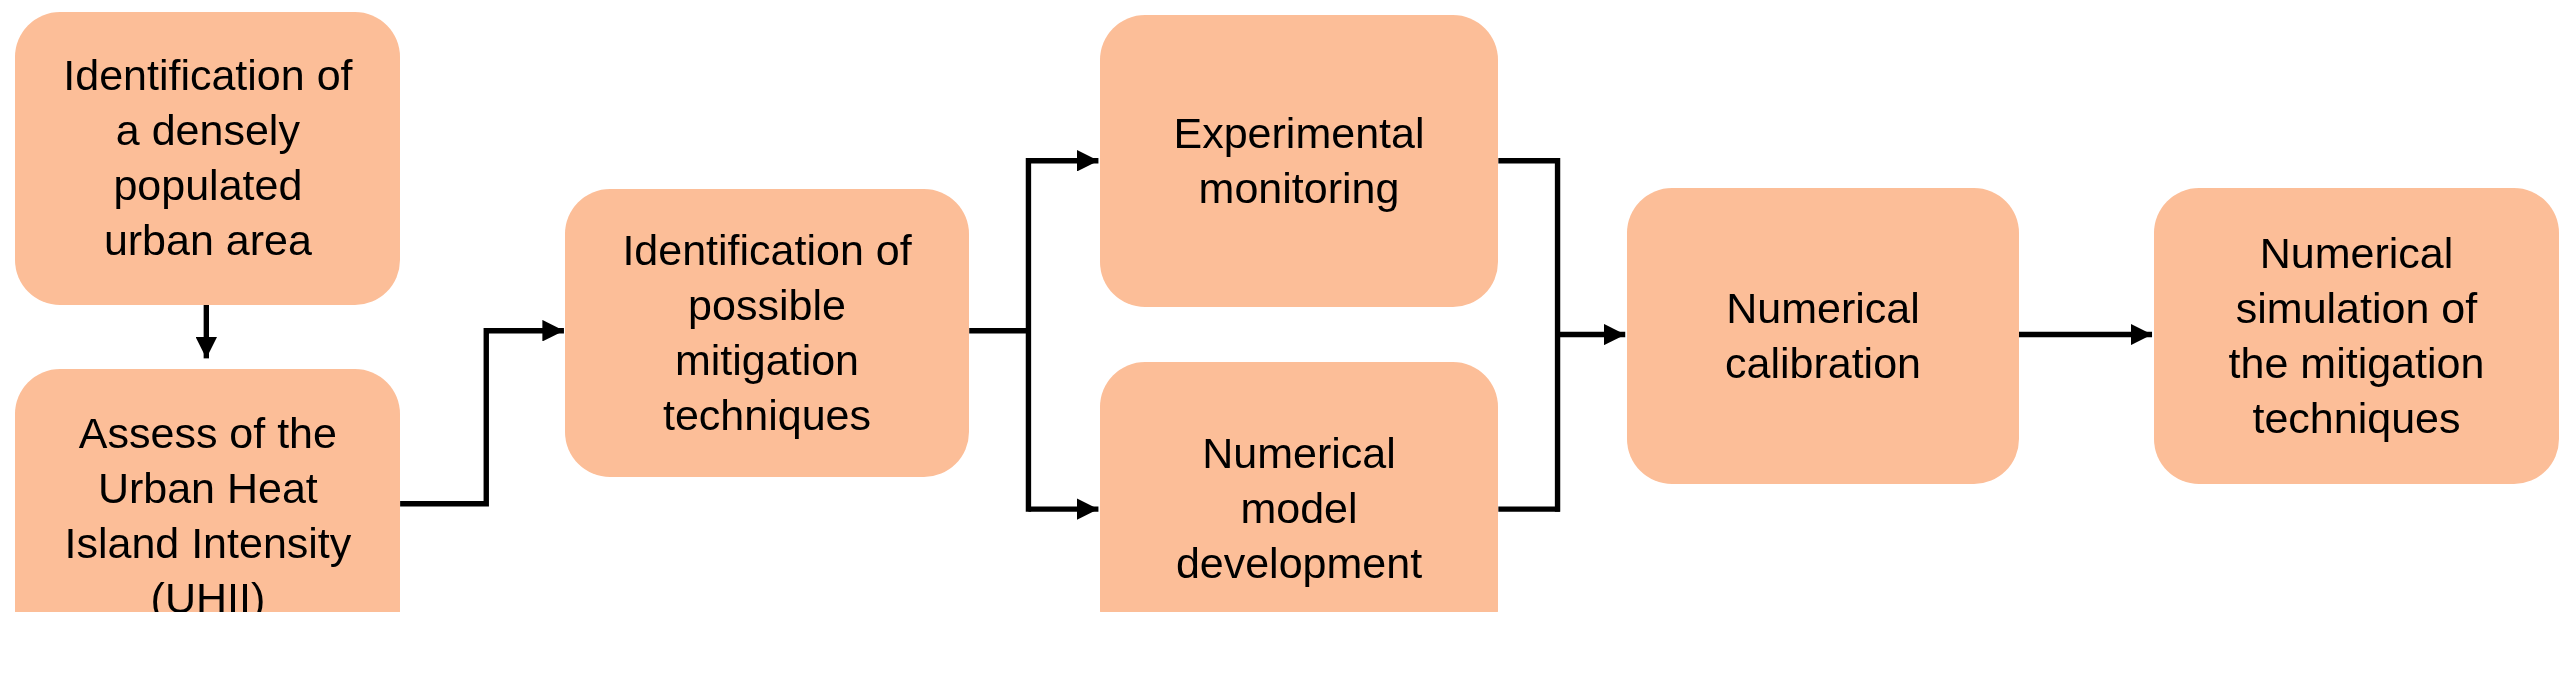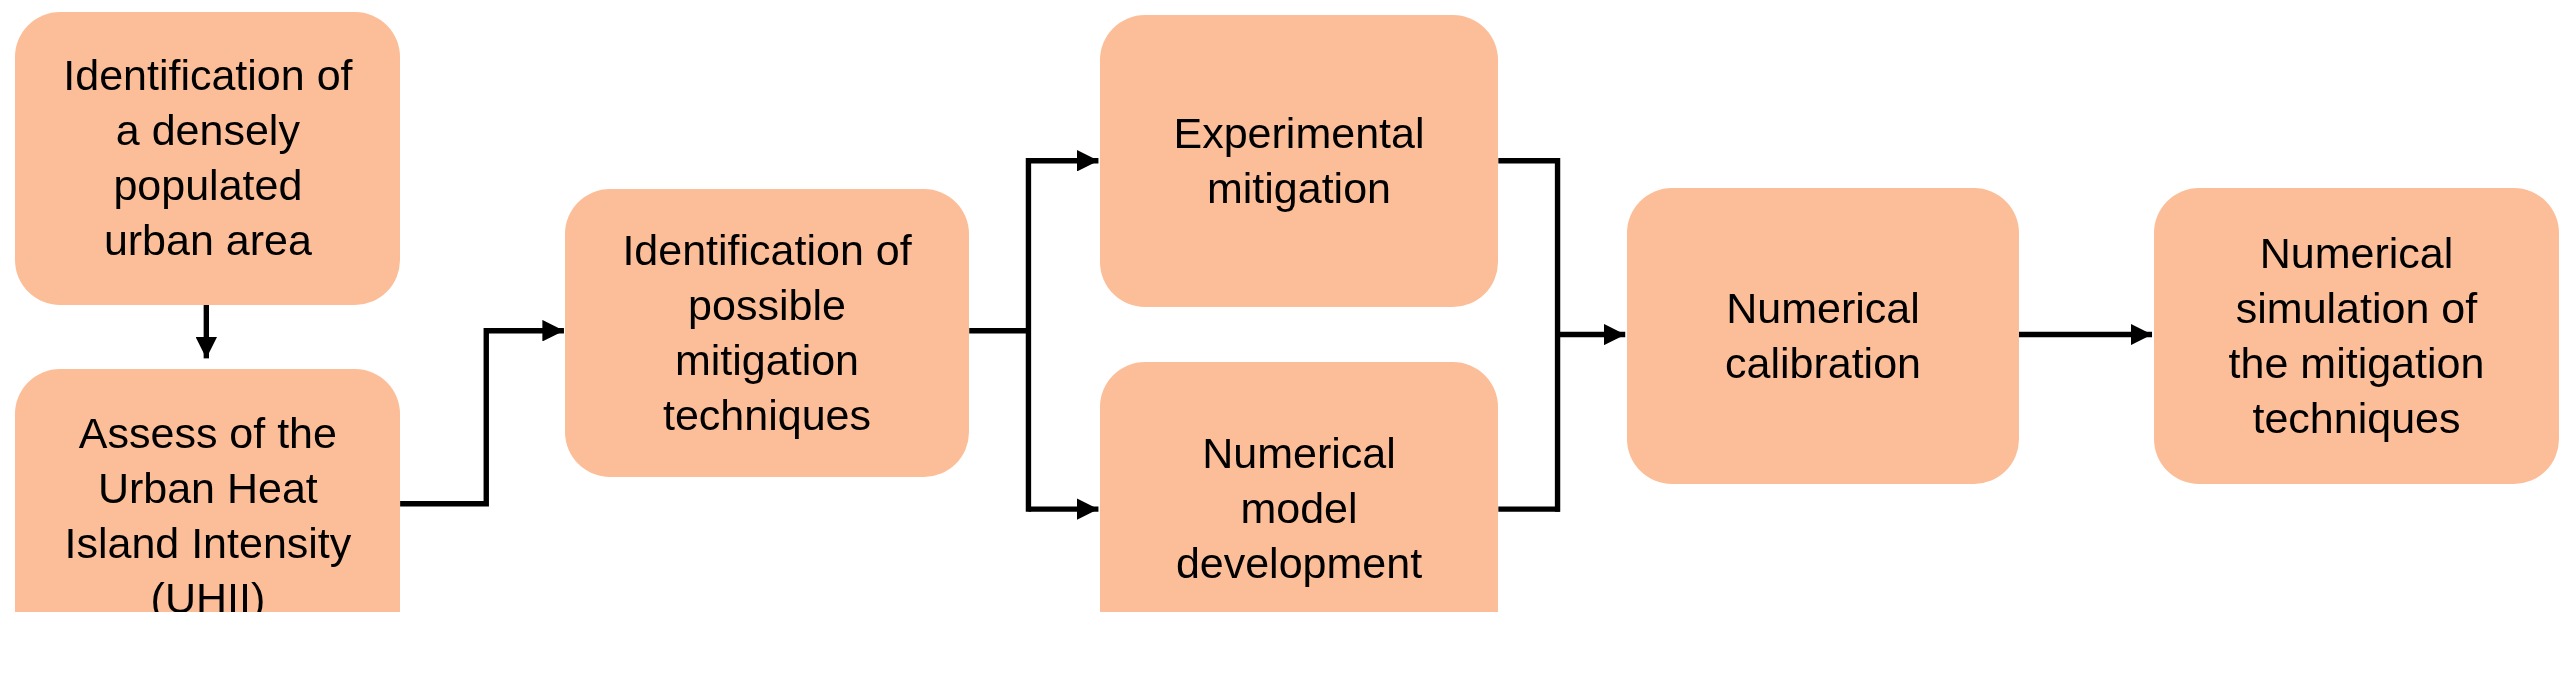--- a/index.html
+++ b/index.html
@@ -104,21 +104,21 @@
 Urban Heat
 Island Intensity
 (UHII)</div>
 
   <div class="node" id="n3">Identification of
 possible
 mitigation
 techniques</div>
 
   <div class="node" id="n4">Experimental
-mitigation</div>
+monitoring</div>
 
   <div class="node" id="n5">Numerical
 model
 development</div>
 
   <div class="node" id="n6">Numerical
 calibration</div>
 
   <div class="node" id="n7">Numerical
 simulation of

